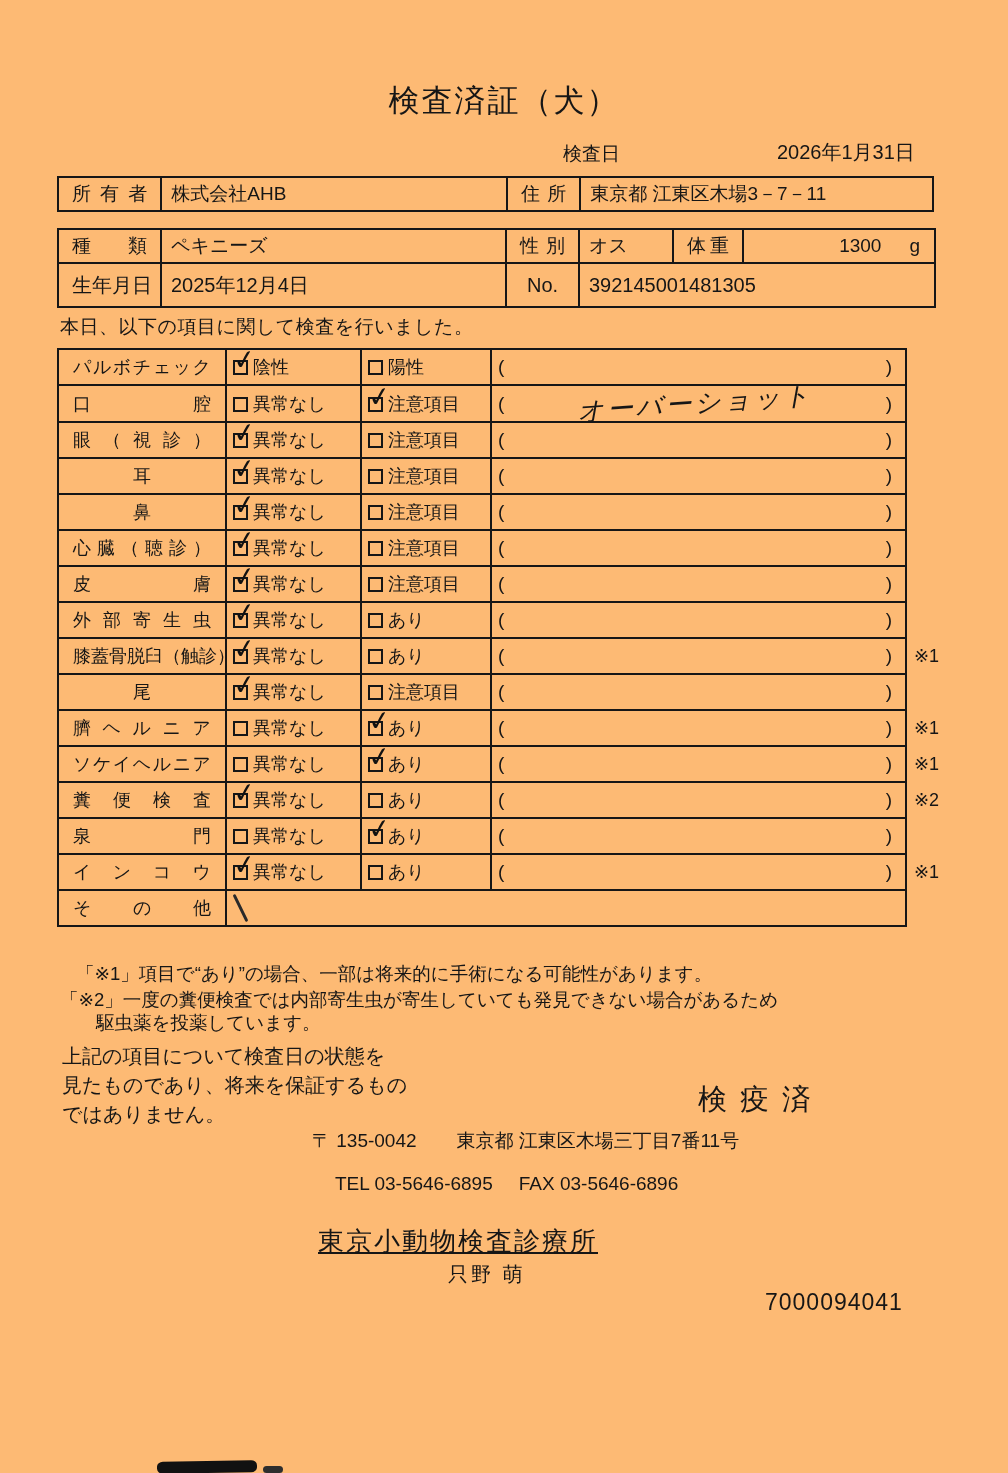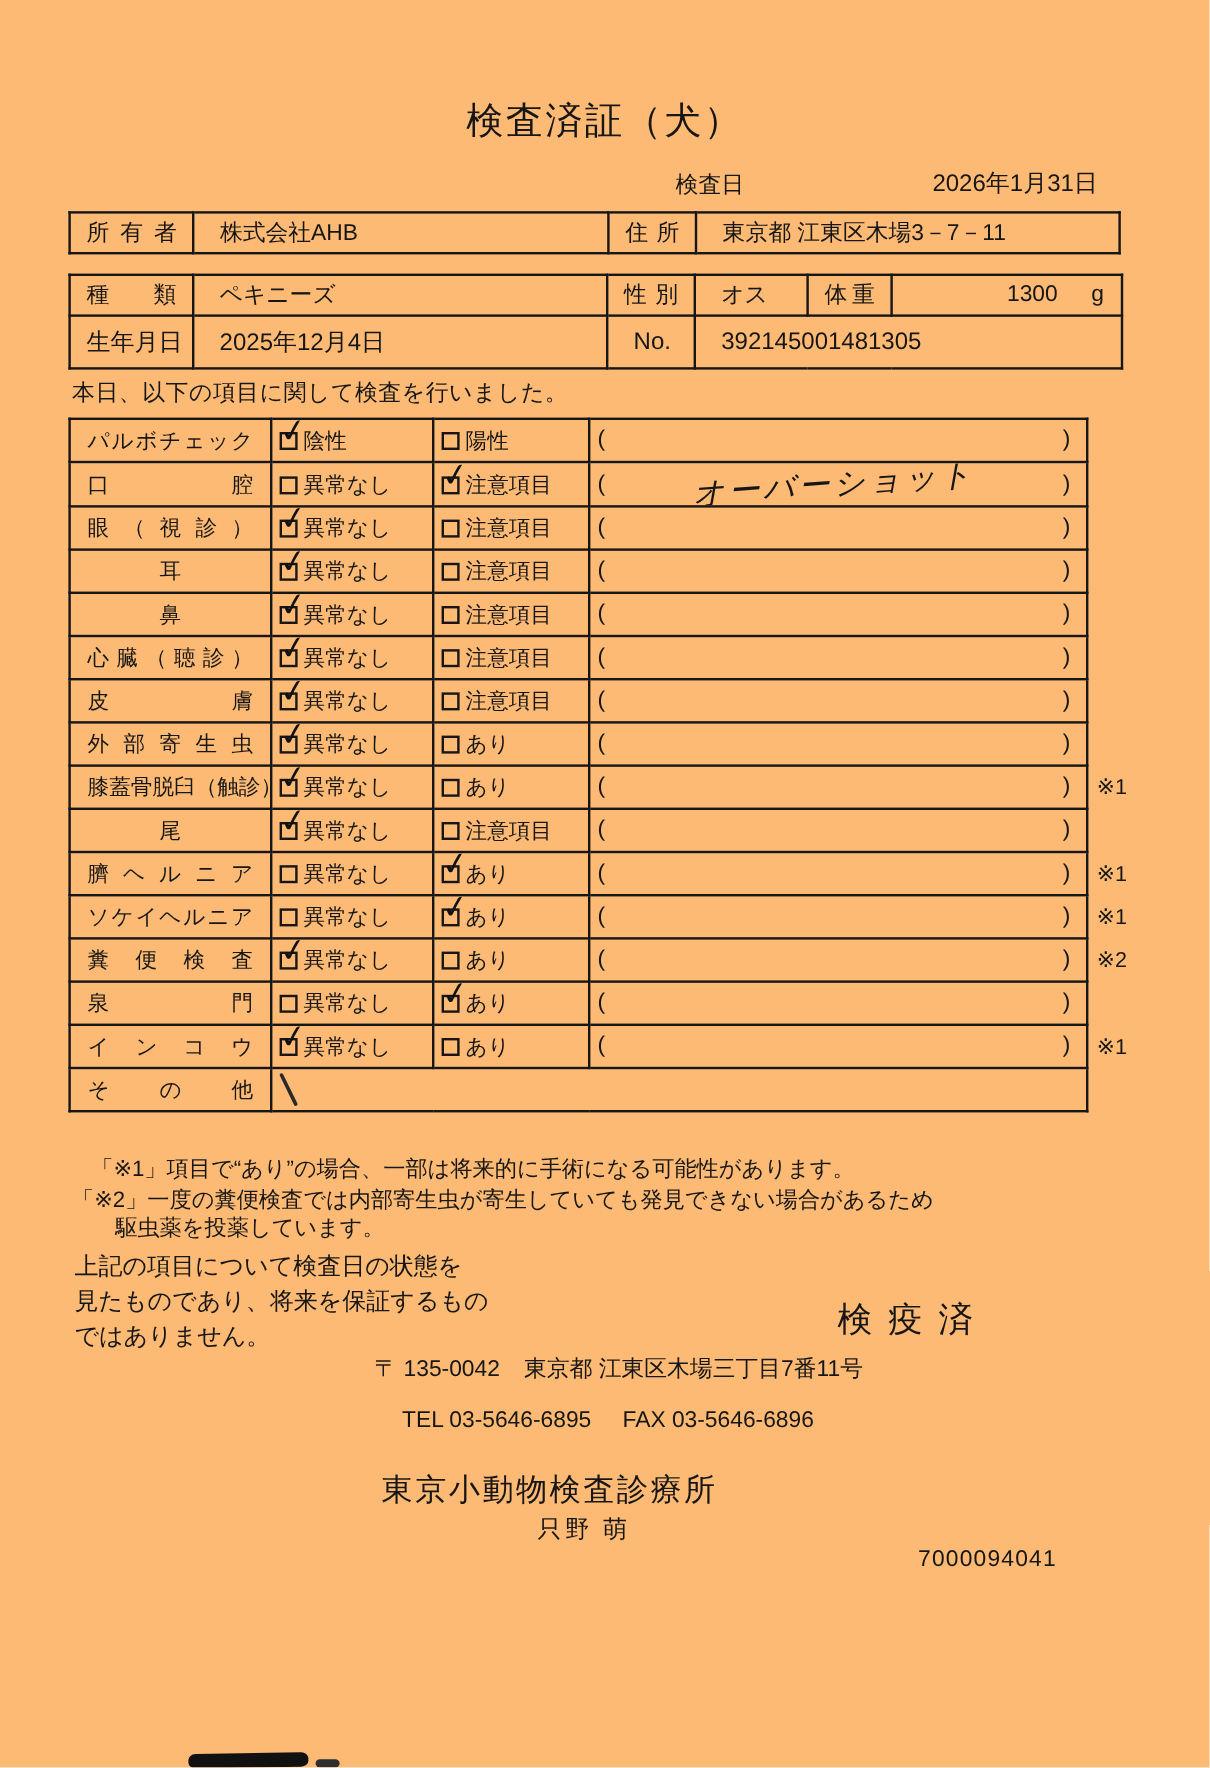--- a/index.html
+++ b/index.html
@@ -12,21 +12,21 @@
 
   .title { top:80px; left:0; width:100%; text-align:center; font-size:31px; font-weight:500; letter-spacing:2px; }
   .date-label { top:141px; left:563px; font-size:19px; }
   .date-value { top:139px; left:777px; font-size:20px; }
 
   table { border-collapse:collapse; table-layout:fixed; }
   td { overflow:hidden; white-space:nowrap; }
 
   .t-owner { top:176px; left:57px; width:877px; }
   .t-dog   { top:228px; left:57px; width:877px; }
-  .t-owner td, .t-dog td { border:2px solid #161616; font-size:19px; padding:0 21px; height:34px; vertical-align:middle; }
+  .t-owner td, .t-dog td { border:2px solid #161616; font-size:19px; padding:0 9px; height:34px; vertical-align:middle; }
   .t-dog tr.r2 td { height:44px; font-size:20px; }
   .jlabel { text-align:justify; text-align-last:justify; width:100%; }
   .jlabel.center { text-align:center; text-align-last:center; }
   .hlabel { padding:0 13px !important; }
   .no-cell { text-align:center; }
   .weight-cell { text-align:right; padding-right:14px !important; }
   .weight-cell .unit { display:inline-block; margin-left:28px; }
 
   .intro { top:314px; left:60px; font-size:19px; font-weight:500; letter-spacing:0.5px; }
 
@@ -44,25 +44,25 @@
   .handwriting { font-size:26px; letter-spacing:3px; transform:rotate(-4deg); font-style:italic; white-space:nowrap; }
   .slash { position:absolute; left:12px; top:2px; width:3px; height:30px; background:#2a2a2a; transform:rotate(-26deg); border-radius:2px; }
 
   .fn1  { top:961px;  left:76px; font-size:18.5px; }
   .fn2a { top:987px;  left:60px; font-size:18.5px; }
   .fn2b { top:1010px; left:96px; font-size:18.5px; }
 
   .disc { top:1042px; left:62px; font-size:20px; line-height:29px; font-weight:500; }
   .stamp { top:1080px; left:698px; font-size:29px; letter-spacing:13px; font-weight:500; }
 
-  .postal-row { top:1128px; left:312px; font-size:19px; display:flex; gap:20px; }
+  .postal-row { top:1128px; left:312px; font-size:19px; display:flex; gap:40px; }
   .tel-row { top:1173px; left:335px; font-size:19px; display:flex; gap:26px; }
-  .clinic { top:1224px; left:318px; font-size:26px; letter-spacing:2px; }
+  .clinic { top:1224px; left:318px; font-size:26px; letter-spacing:2px;text-decoration:underline; }
   .vet { top:1261px; left:448px; font-size:20px; letter-spacing:3px; }
-  .serial { top:1289px; left:765px; font-size:19px; letter-spacing:1px;text-align:right; }
+  .serial { top:1289px; left:765px; font-size:23px; letter-spacing:1px;text-align:right; }
 
   .smudge1 { top:1461px; left:157px; width:100px; height:12px; background:#111; border-radius:6px/5px; transform:rotate(-1deg); }
   .smudge2 { top:1466px; left:263px; width:20px; height:7px; background:#2e2e2e; border-radius:4px; }
 </style>
 </head>
 <body>
 
 <div class="page">
 
   <div class="abs title">検査済証（犬）</div>

